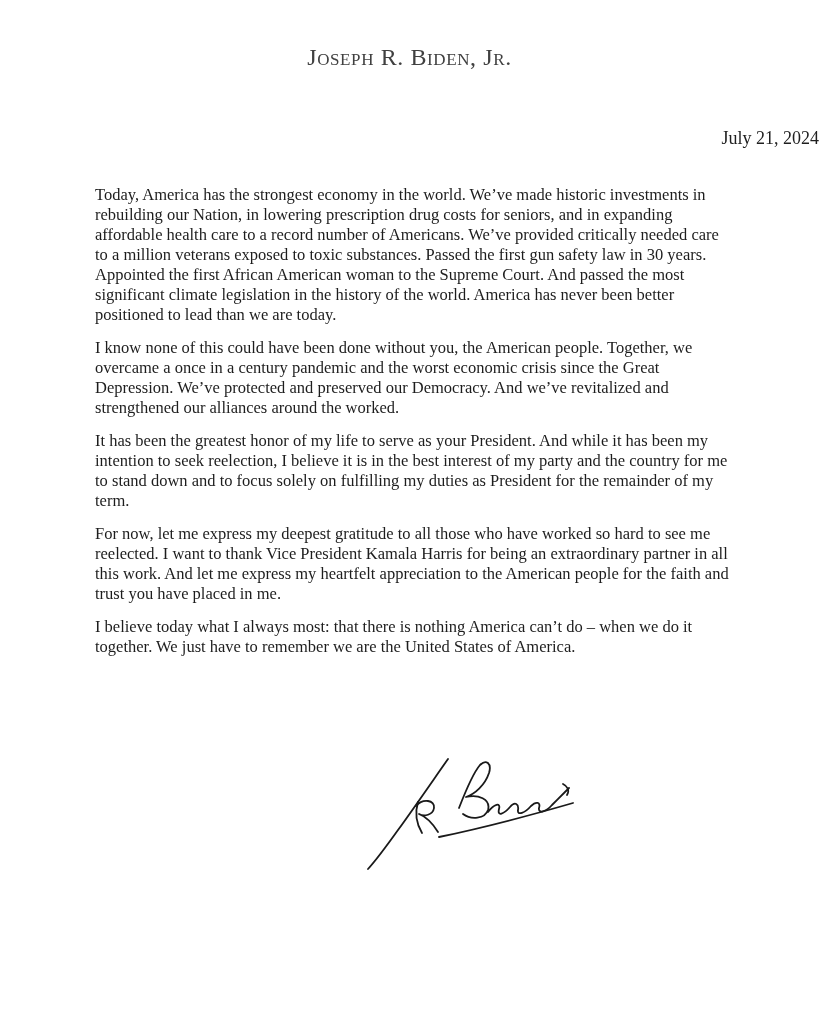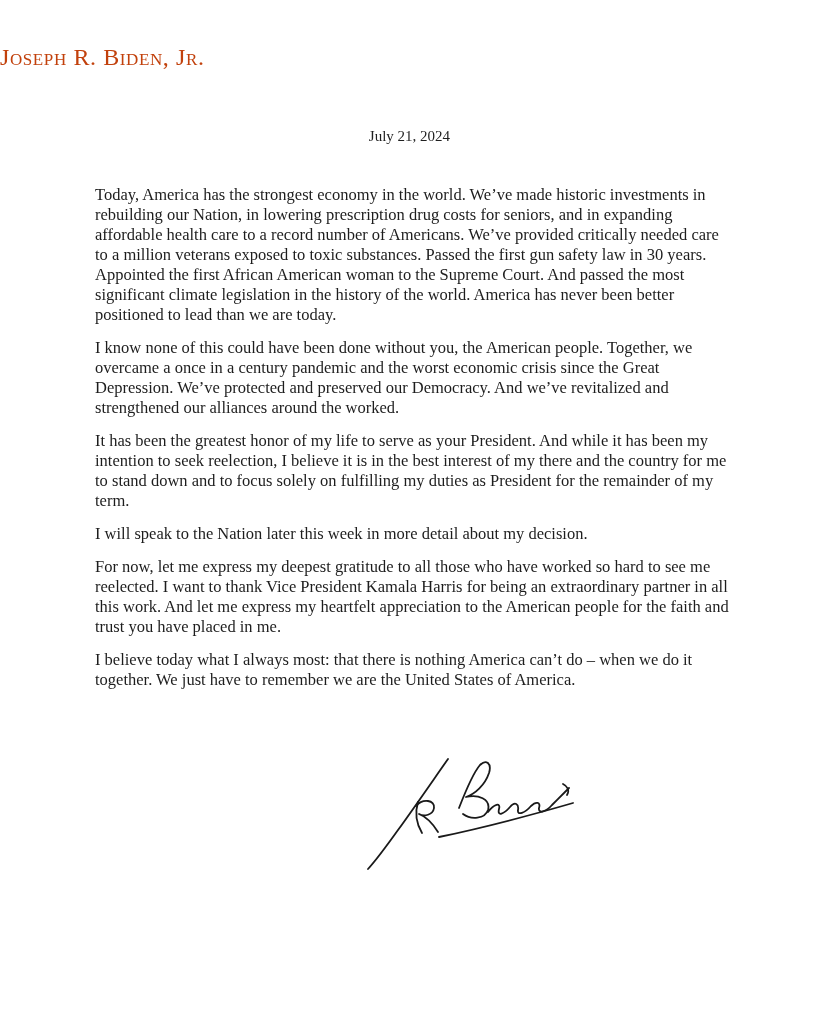--- a/index.html
+++ b/index.html
@@ -14,32 +14,33 @@
     background: #ffffff;
     color: #1d1d1d;
     font-family: "Liberation Serif", serif;
     overflow: hidden;
   }
   .letterhead {
     position: absolute;
     top: 44px;
     left: 0;
     width: 100%;
+    text-align: center;
     font-size: 24px;
     font-variant: small-caps;
     letter-spacing: 0.6px;
-    color: #c2410c;
+    color: #404040;
   }
   .date {
     position: absolute;
     top: 128px;
     left: 0;
     width: 100%;
-    text-align: center;
-    font-size: 15px;
+    text-align: right;
+    font-size: 18px;
     color: #1f1f1f;
   }
   .body-text {
     position: absolute;
     top: 185px;
     left: 95px;
     width: 680px;
     font-size: 16.5px;
     line-height: 20px;
     color: #1d1d1d;
@@ -76,24 +77,23 @@
 affordable health care to a record number of Americans. We’ve provided critically needed care
 to a million veterans exposed to toxic substances. Passed the first gun safety law in 30 years.
 Appointed the first African American woman to the Supreme Court. And passed the most
 significant climate legislation in the history of the world. America has never been better
 positioned to lead than we are today.</p>
     <p>I know none of this could have been done without you, the American people. Together, we
 overcame a once in a century pandemic and the worst economic crisis since the Great
 Depression. We’ve protected and preserved our Democracy. And we’ve revitalized and
 strengthened our alliances around the worked.</p>
     <p>It has been the greatest honor of my life to serve as your President. And while it has been my
-intention to seek reelection, I believe it is in the best interest of my there and the country for me
+intention to seek reelection, I believe it is in the best interest of my party and the country for me
 to stand down and to focus solely on fulfilling my duties as President for the remainder of my
 term.</p>
-    <p>I will speak to the Nation later this week in more detail about my decision.</p>
     <p>For now, let me express my deepest gratitude to all those who have worked so hard to see me
 reelected. I want to thank Vice President Kamala Harris for being an extraordinary partner in all
 this work. And let me express my heartfelt appreciation to the American people for the faith and
 trust you have placed in me.</p>
     <p>I believe today what I always most: that there is nothing America can’t do – when we do it
 together. We just have to remember we are the United States of America.</p>
   </div>
 
   <div class="signature" aria-label="Joe Biden">
     <svg viewBox="0 0 280 120" xmlns="http://www.w3.org/2000/svg">

